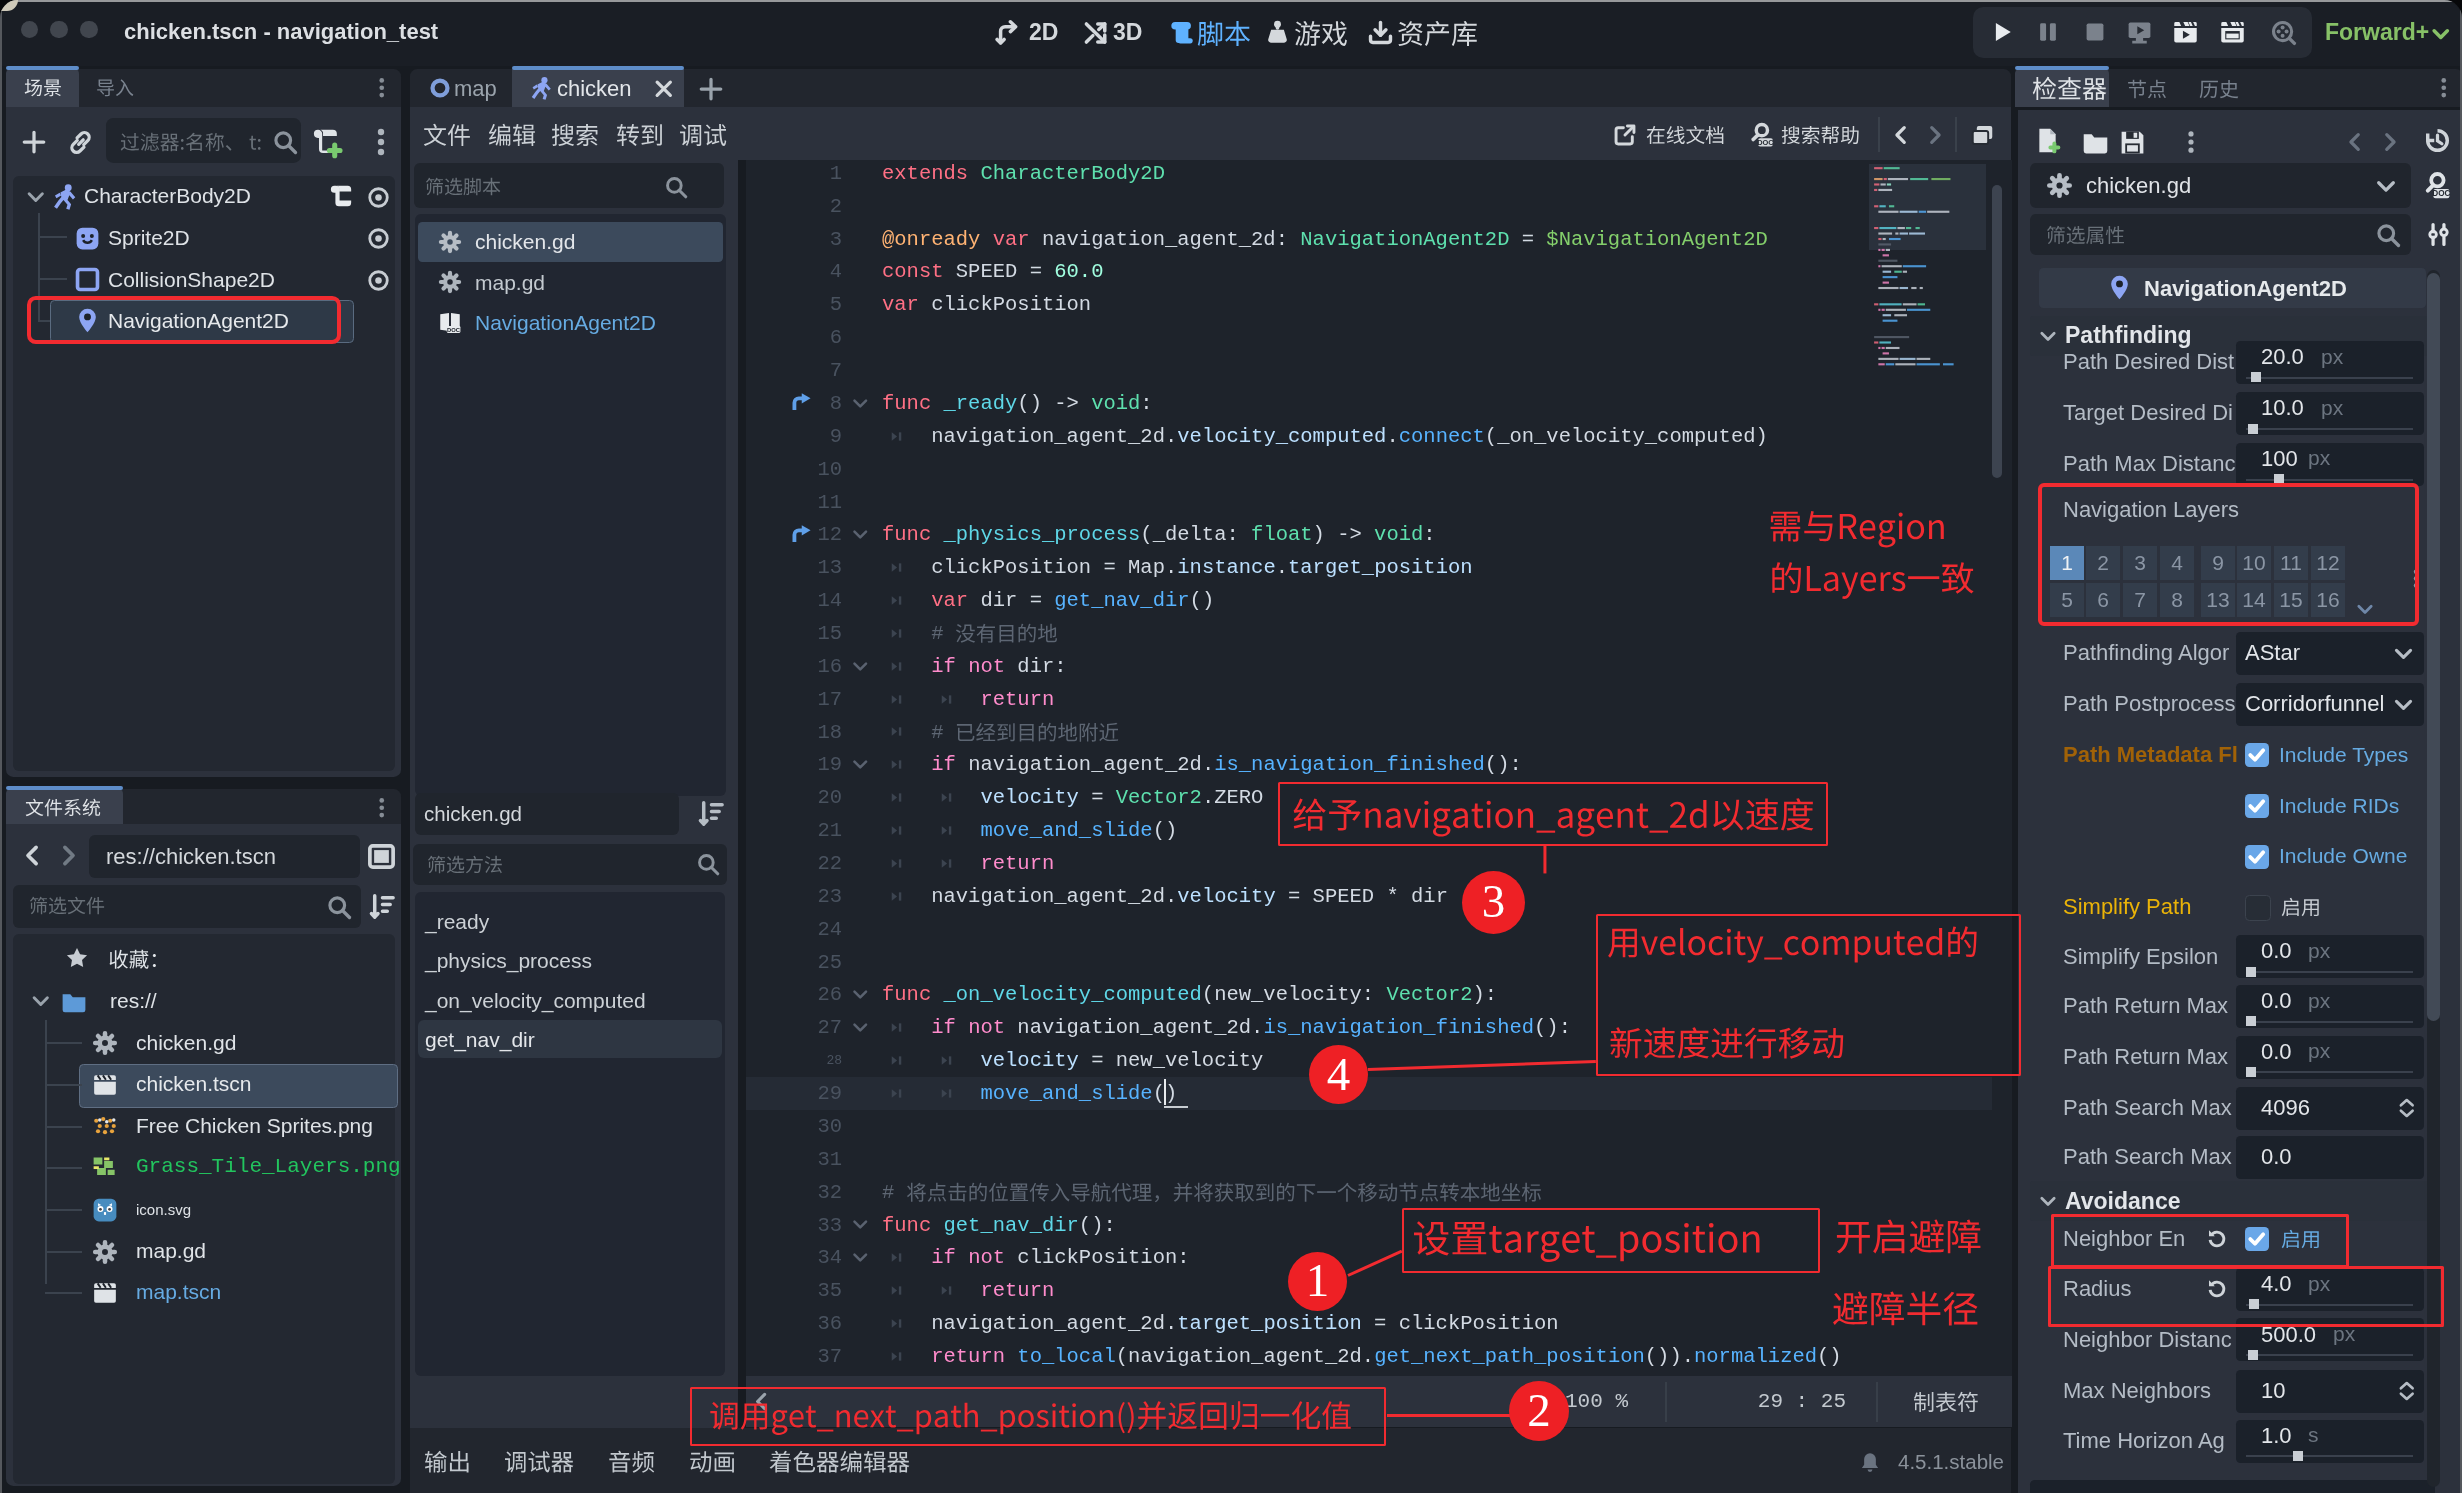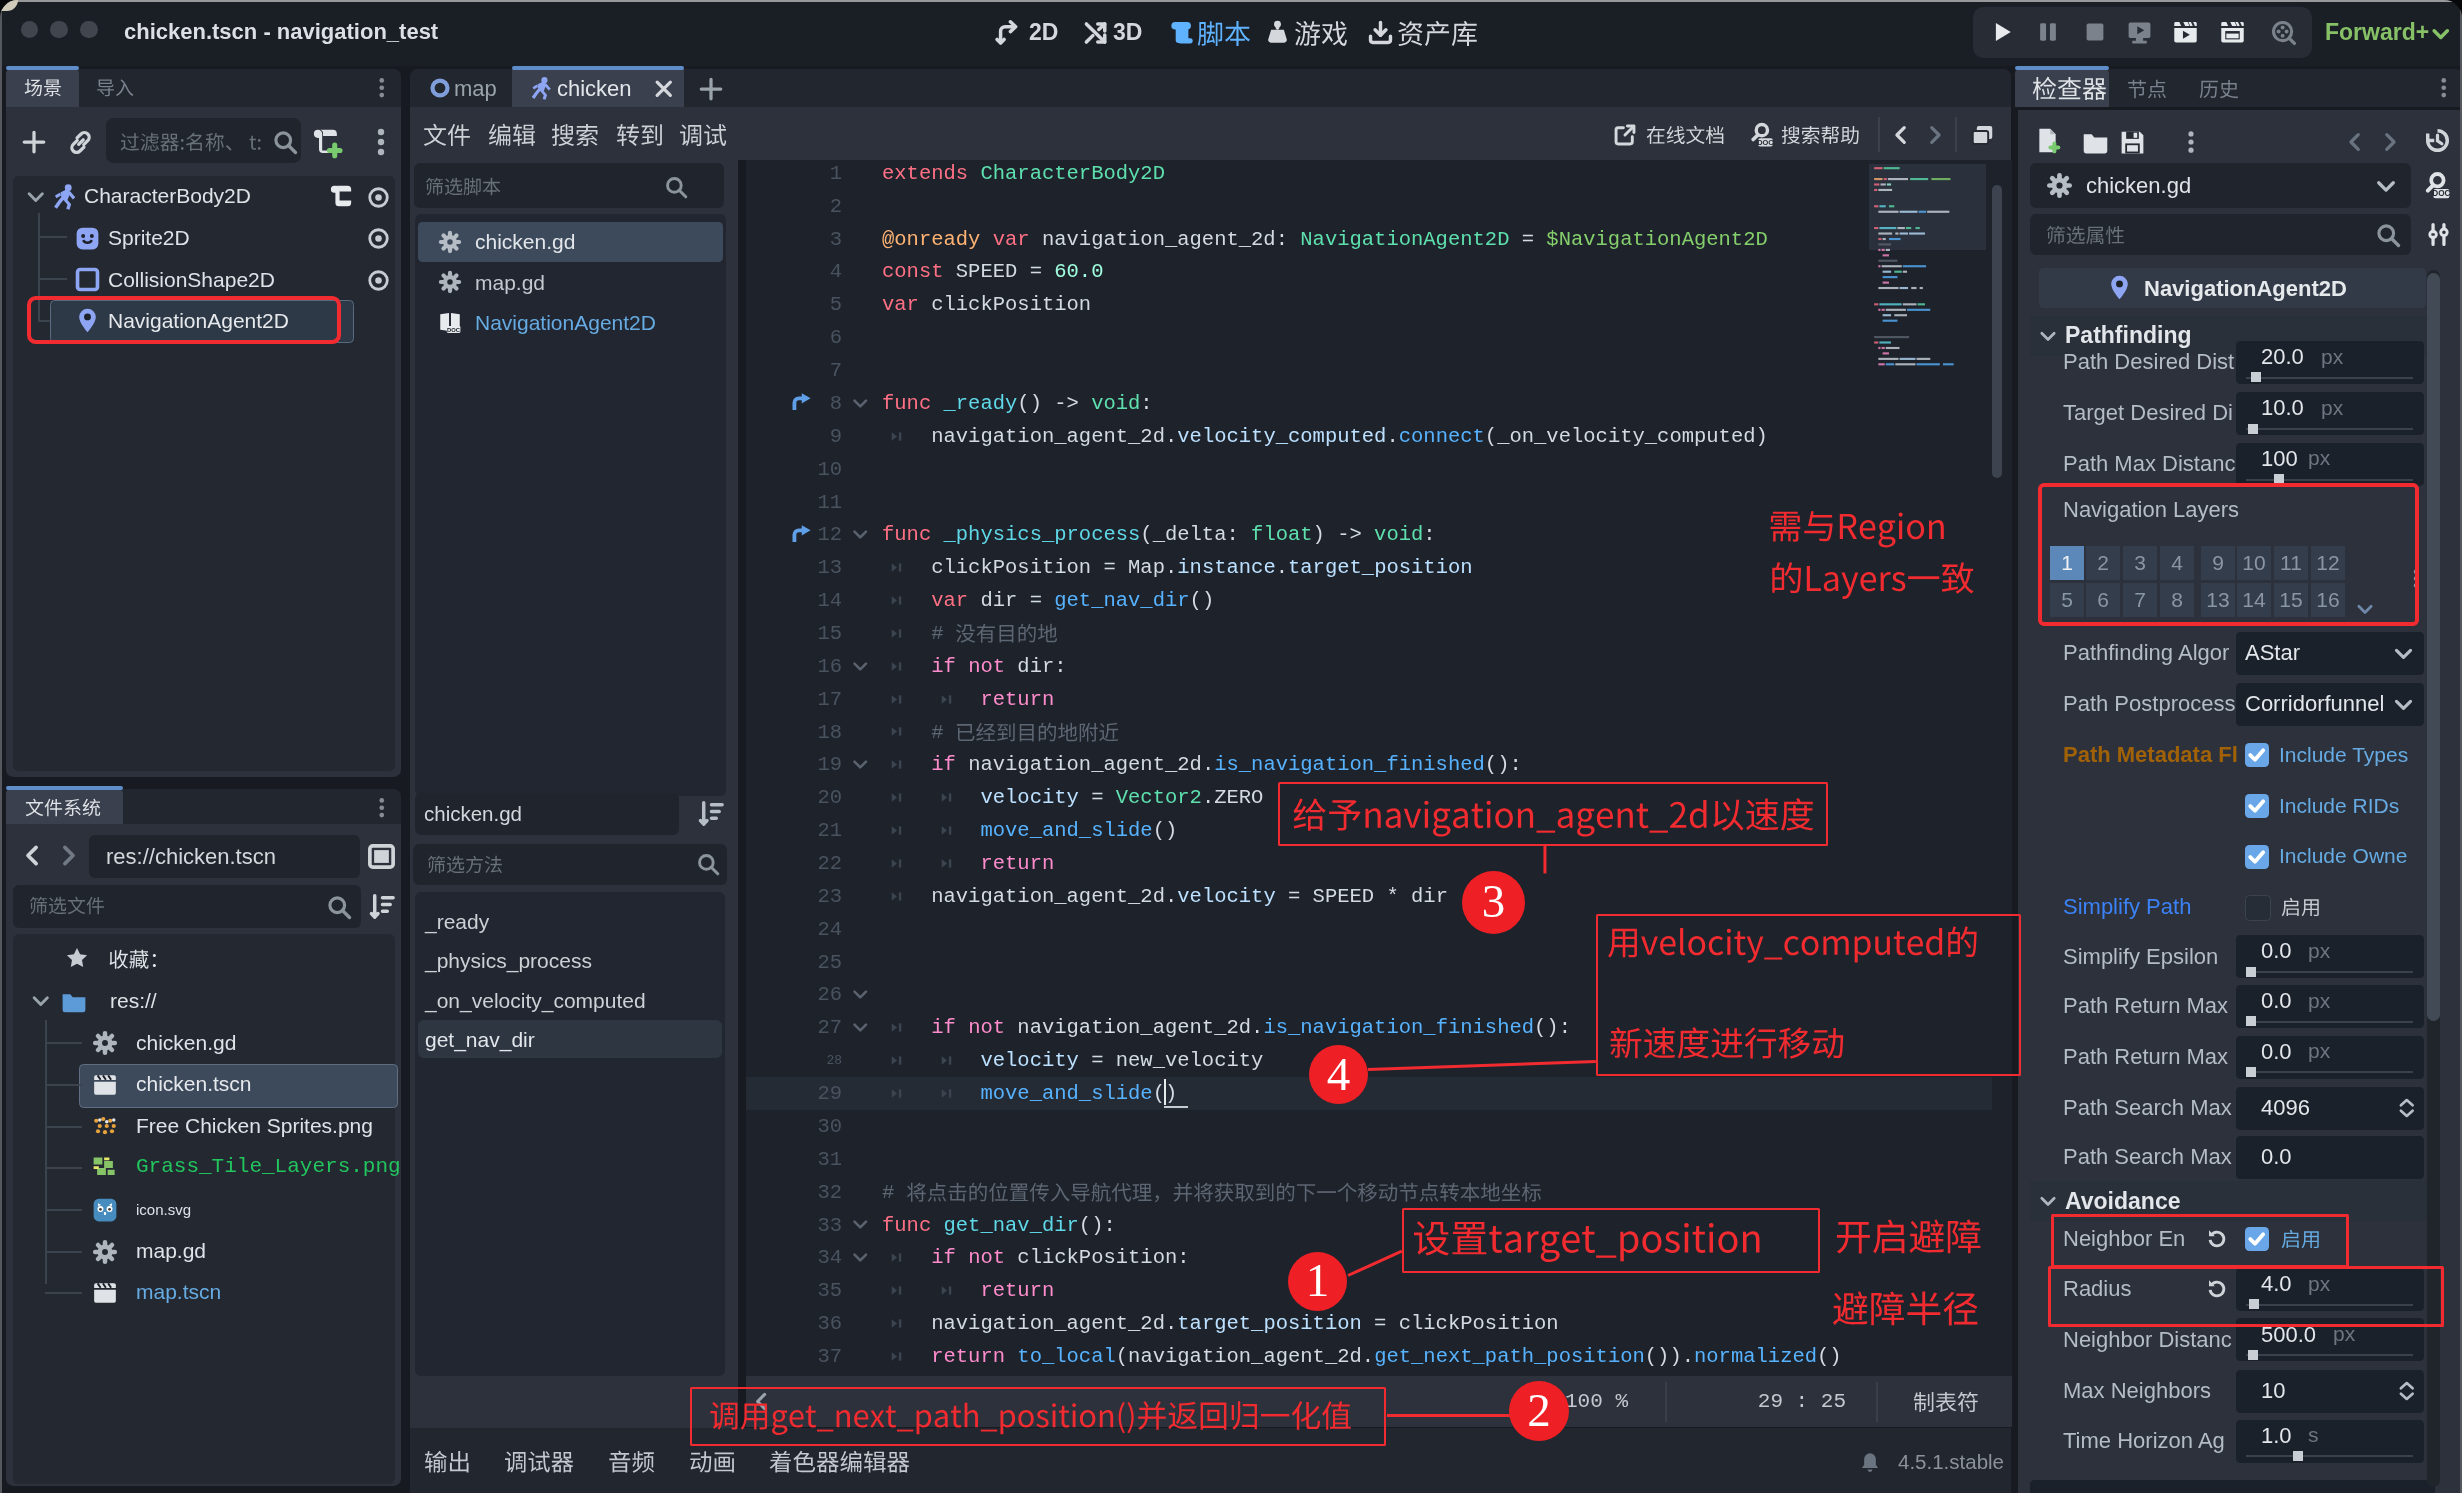--- a/index.html
+++ b/index.html
@@ -886,20 +886,21 @@
         <g transform="translate(7000 0)">
           <path d="M81 -783C136 -730 201 -654 231 -607L292 -650C260 -697 193 -769 138 -820ZM866 -840C764 -809 574 -789 415 -780V-558C415 -428 406 -250 318 -120C335 -111 368 -89 381 -75C459 -187 483 -344 489 -475H693V-78H767V-475H952V-545H491V-558V-720C644 -730 814 -749 928 -784ZM262 -478H52V-404H189V-125C144 -108 92 -63 39 -6L89 63C140 -5 189 -64 223 -64C245 -64 277 -30 319 -4C389 39 472 51 597 51C693 51 872 45 943 40C944 19 956 -19 965 -39C868 -28 718 -20 599 -20C486 -20 401 -27 336 -68C302 -88 281 -107 262 -119Z"></path>
         </g>
       </g>
     </svg>
     <div style="position:absolute;left:882px;top:748px;font-family:'Liberation Mono',monospace;font-size:20.5px;line-height:33px;white-space:pre;"><span style="color:#d3dae3">&nbsp;&nbsp;&nbsp;&nbsp;</span><span style="color:#ff8ccc">if&nbsp;</span><span style="color:#d3dae3">navigation_agent_2d</span><span style="color:#d3dae3">.</span><span style="color:#57b3ff">is_navigation_finished</span><span style="color:#d3dae3">():</span></div>
     <div style="position:absolute;left:882px;top:781px;font-family:'Liberation Mono',monospace;font-size:20.5px;line-height:33px;white-space:pre;"><span style="color:#d3dae3">&nbsp;&nbsp;&nbsp;&nbsp;&nbsp;&nbsp;&nbsp;&nbsp;</span><span style="color:#bce0ff">velocity</span><span style="color:#d3dae3">&nbsp;=&nbsp;</span><span style="color:#5ee0ae">Vector2</span><span style="color:#d3dae3">.</span><span style="color:#d3dae3">ZERO</span></div>
     <div style="position:absolute;left:882px;top:814px;font-family:'Liberation Mono',monospace;font-size:20.5px;line-height:33px;white-space:pre;"><span style="color:#d3dae3">&nbsp;&nbsp;&nbsp;&nbsp;&nbsp;&nbsp;&nbsp;&nbsp;</span><span style="color:#57b3ff">move_and_slide</span><span style="color:#d3dae3">()</span></div>
     <div style="position:absolute;left:882px;top:847px;font-family:'Liberation Mono',monospace;font-size:20.5px;line-height:33px;white-space:pre;"><span style="color:#d3dae3">&nbsp;&nbsp;&nbsp;&nbsp;&nbsp;&nbsp;&nbsp;&nbsp;</span><span style="color:#ff8ccc">return</span></div>
     <div style="position:absolute;left:882px;top:880px;font-family:'Liberation Mono',monospace;font-size:20.5px;line-height:33px;white-space:pre;"><span style="color:#d3dae3">&nbsp;&nbsp;&nbsp;&nbsp;</span><span style="color:#d3dae3">navigation_agent_2d</span><span style="color:#d3dae3">.</span><span style="color:#bce0ff">velocity</span><span style="color:#d3dae3">&nbsp;=&nbsp;</span><span style="color:#d3dae3">SPEED</span><span style="color:#d3dae3">&nbsp;*&nbsp;</span><span style="color:#d3dae3">dir</span></div>
+    <div style="position:absolute;left:882px;top:978px;font-family:'Liberation Mono',monospace;font-size:20.5px;line-height:33px;white-space:pre;"><span style="color:#ff7085">func&nbsp;</span><span style="color:#5fd8e8">_on_velocity_computed</span><span style="color:#d3dae3">(new_velocity:&nbsp;</span><span style="color:#5ee0ae">Vector2</span><span style="color:#d3dae3">):</span></div>
     <div style="position:absolute;left:882px;top:1011px;font-family:'Liberation Mono',monospace;font-size:20.5px;line-height:33px;white-space:pre;"><span style="color:#d3dae3">&nbsp;&nbsp;&nbsp;&nbsp;</span><span style="color:#ff8ccc">if&nbsp;</span><span style="color:#ff8ccc">not&nbsp;</span><span style="color:#d3dae3">navigation_agent_2d</span><span style="color:#d3dae3">.</span><span style="color:#57b3ff">is_navigation_finished</span><span style="color:#d3dae3">():</span></div>
     <div style="position:absolute;left:882px;top:1044px;font-family:'Liberation Mono',monospace;font-size:20.5px;line-height:33px;white-space:pre;"><span style="color:#d3dae3">&nbsp;&nbsp;&nbsp;&nbsp;&nbsp;&nbsp;&nbsp;&nbsp;</span><span style="color:#bce0ff">velocity</span><span style="color:#d3dae3">&nbsp;=&nbsp;</span><span style="color:#d3dae3">new_velocity</span></div>
     <div style="position:absolute;left:882px;top:1077px;font-family:'Liberation Mono',monospace;font-size:20.5px;line-height:33px;white-space:pre;"><span style="color:#d3dae3">&nbsp;&nbsp;&nbsp;&nbsp;&nbsp;&nbsp;&nbsp;&nbsp;</span><span style="color:#57b3ff">move_and_slide</span><span style="color:#d3dae3">()</span></div>
     <div style="position:absolute;left:882px;top:1176px;font-family:'Liberation Mono',monospace;font-size:20.5px;line-height:33px;white-space:pre;"><span style="color:#5d6673">#</span></div>
     <svg style="position:absolute;left:906px;top:1182px;overflow:visible;" width="636" height="20.5" viewBox="0 -880 31000 1000">
       <g fill="#5d6673">
         <g transform="translate(0 0)">
           <path d="M421 -219C473 -165 529 -89 552 -38L617 -76C592 -127 535 -200 482 -252ZM755 -475V-351H350V-281H755V-10C755 4 750 8 734 9C717 10 660 10 600 8C610 29 621 59 624 79C703 79 756 78 787 67C820 55 829 34 829 -9V-281H950V-351H829V-475ZM44 -664C95 -613 153 -542 178 -494L230 -538V-365C159 -300 87 -238 39 -199L80 -136C126 -177 178 -226 230 -276V79H303V-840H230V-548C202 -594 145 -658 96 -705ZM505 -610C539 -582 575 -543 597 -512C523 -476 440 -450 359 -434C373 -419 388 -392 396 -374C616 -424 837 -534 932 -737L883 -763L870 -760H654C672 -779 689 -798 703 -818L627 -840C572 -760 466 -678 351 -630C366 -618 390 -595 400 -581C466 -612 530 -652 586 -698H827C786 -637 727 -586 658 -545C635 -577 595 -615 560 -643Z"></path>
         </g>
         <g transform="translate(1000 0)">
@@ -1385,21 +1386,21 @@
     <div style="position:absolute;left:2245px;top:794px;width:23.5px;height:23.5px;background:#6aa7e8;border-radius:4.4px;"></div>
     <svg style="position:absolute;left:2245px;top:794px" width="23.5" height="23.5" viewBox="0 0 16 16">
       <path d="M3.6 8.2 6.8 11.4 12.4 5" fill="none" stroke="#fff" stroke-width="2.6" stroke-linecap="round" stroke-linejoin="round"></path>
     </svg>
     <div style="position:absolute;left:2279px;top:791px;font-family:'Liberation Sans',sans-serif;font-size:21px;font-weight:400;color:#66abe2;white-space:pre;line-height:29px;">Include RIDs</div>
     <div style="position:absolute;left:2245px;top:845px;width:23.5px;height:23.5px;background:#6aa7e8;border-radius:4.4px;"></div>
     <svg style="position:absolute;left:2245px;top:845px" width="23.5" height="23.5" viewBox="0 0 16 16">
       <path d="M3.6 8.2 6.8 11.4 12.4 5" fill="none" stroke="#fff" stroke-width="2.6" stroke-linecap="round" stroke-linejoin="round"></path>
     </svg>
     <div style="position:absolute;left:2279px;top:841px;font-family:'Liberation Sans',sans-serif;font-size:21px;font-weight:400;color:#66abe2;white-space:pre;line-height:29px;">Include Owne</div>
-    <div style="position:absolute;left:2063px;top:891px;font-family:'Liberation Sans',sans-serif;font-size:22px;font-weight:400;color:#3b82f6;white-space:pre;line-height:31px;">Simplify Path</div>
+    <div style="position:absolute;left:2063px;top:891px;font-family:'Liberation Sans',sans-serif;font-size:22px;font-weight:400;color:#eab308;white-space:pre;line-height:31px;">Simplify Path</div>
     <div style="position:absolute;left:2245px;top:895px;width:23.5px;height:23.5px;background:#272d36;border:1.5px solid #3c434e;border-radius:4.4px;"></div>
     <svg style="position:absolute;left:2281px;top:897px;overflow:visible;" width="40" height="20" viewBox="0 -880 2000 1000">
       <g fill="#c8cdd3">
         <g transform="translate(0 0)">
           <path d="M276 -311V75H349V11H810V73H887V-311ZM349 -57V-241H810V-57ZM436 -821C457 -783 482 -733 495 -697H154V-456C154 -310 143 -111 36 31C53 40 85 67 97 82C203 -58 227 -264 230 -418H869V-697H541L575 -708C562 -744 534 -800 507 -841ZM230 -627H793V-488H230Z"></path>
         </g>
         <g transform="translate(1000 0)">
           <path d="M153 -770V-407C153 -266 143 -89 32 36C49 45 79 70 90 85C167 0 201 -115 216 -227H467V71H543V-227H813V-22C813 -4 806 2 786 3C767 4 699 5 629 2C639 22 651 55 655 74C749 75 807 74 841 62C875 50 887 27 887 -22V-770ZM227 -698H467V-537H227ZM813 -698V-537H543V-698ZM227 -466H467V-298H223C226 -336 227 -373 227 -407ZM813 -466V-298H543V-466Z"></path>
         </g>
       </g>

